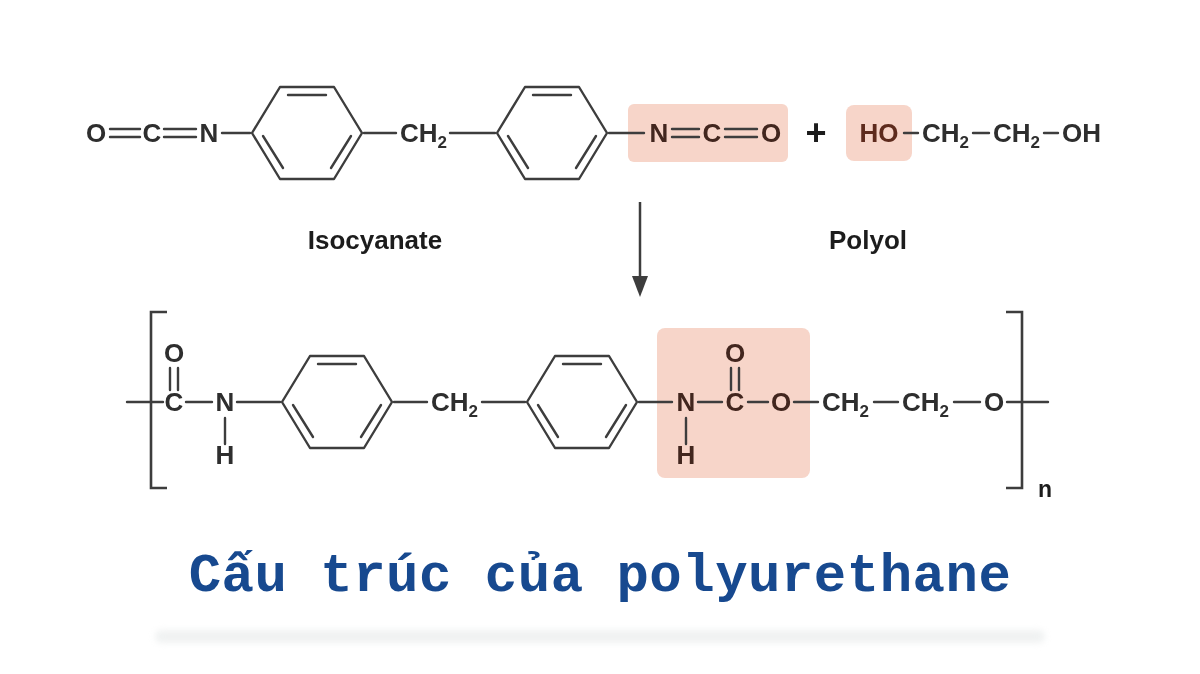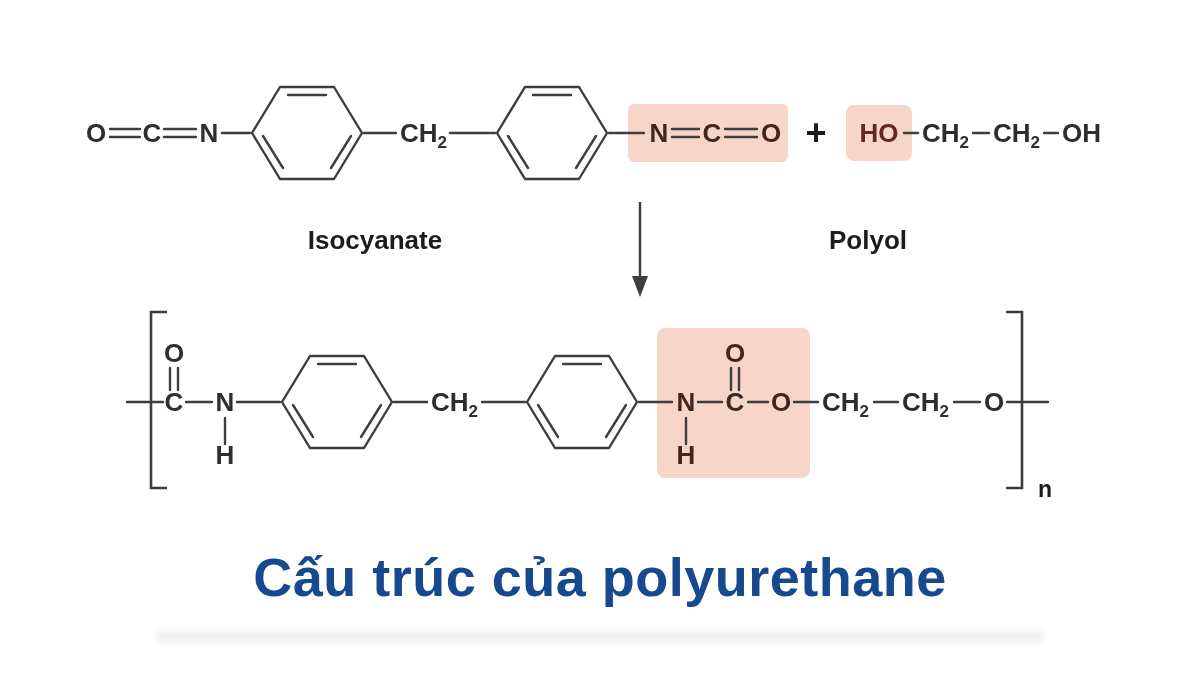--- a/index.html
+++ b/index.html
@@ -60,20 +60,21 @@
   .arrow-head { fill: var(--bond, #3d3d3d); }
   #title {
     position: absolute;
     left: 0; right: 0;
     top: 546px;
     text-align: center;
     font-size: 54px;
     font-weight: 700;
     letter-spacing: 0.5px;
     color: var(--title-text, #17498f);
+    font-family: Liberation Mono, monospace;
   }
   #smudge {
     position: absolute;
     left: 155px; top: 630px;
     width: 890px; height: 13px;
     background: #f0f2f2;
     border-radius: 7px;
     filter: blur(3px);
   }
 </style>

